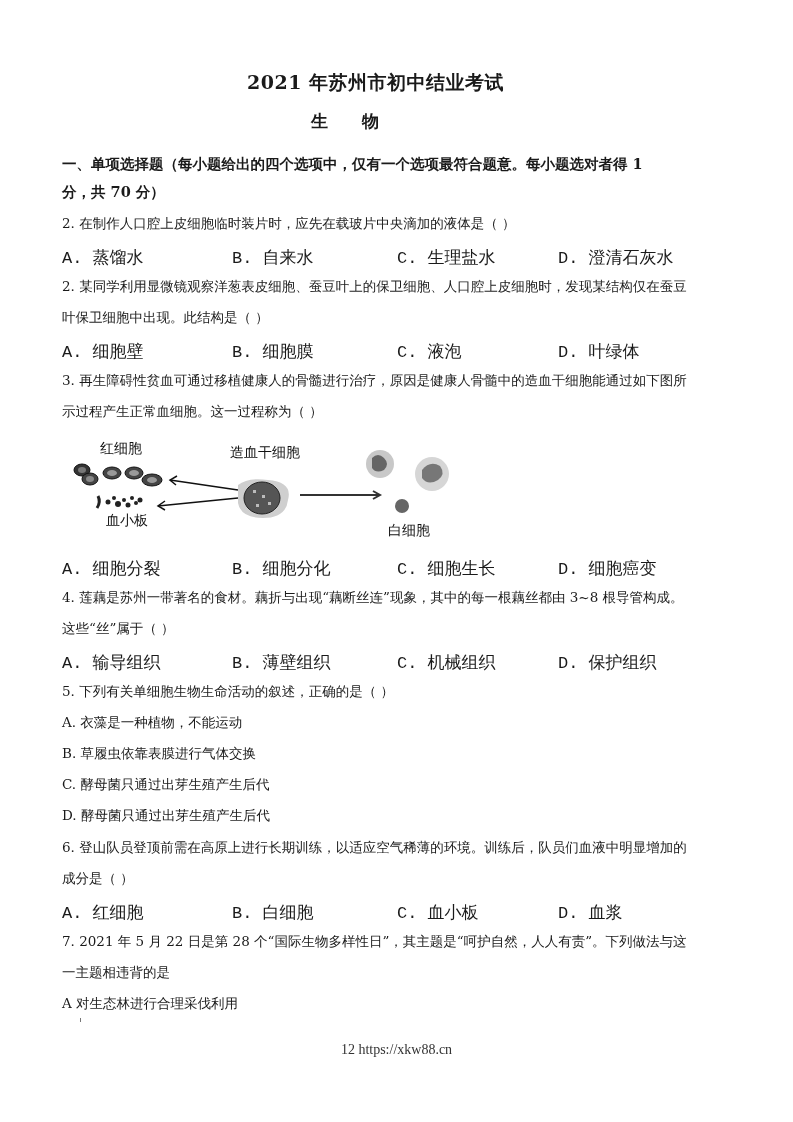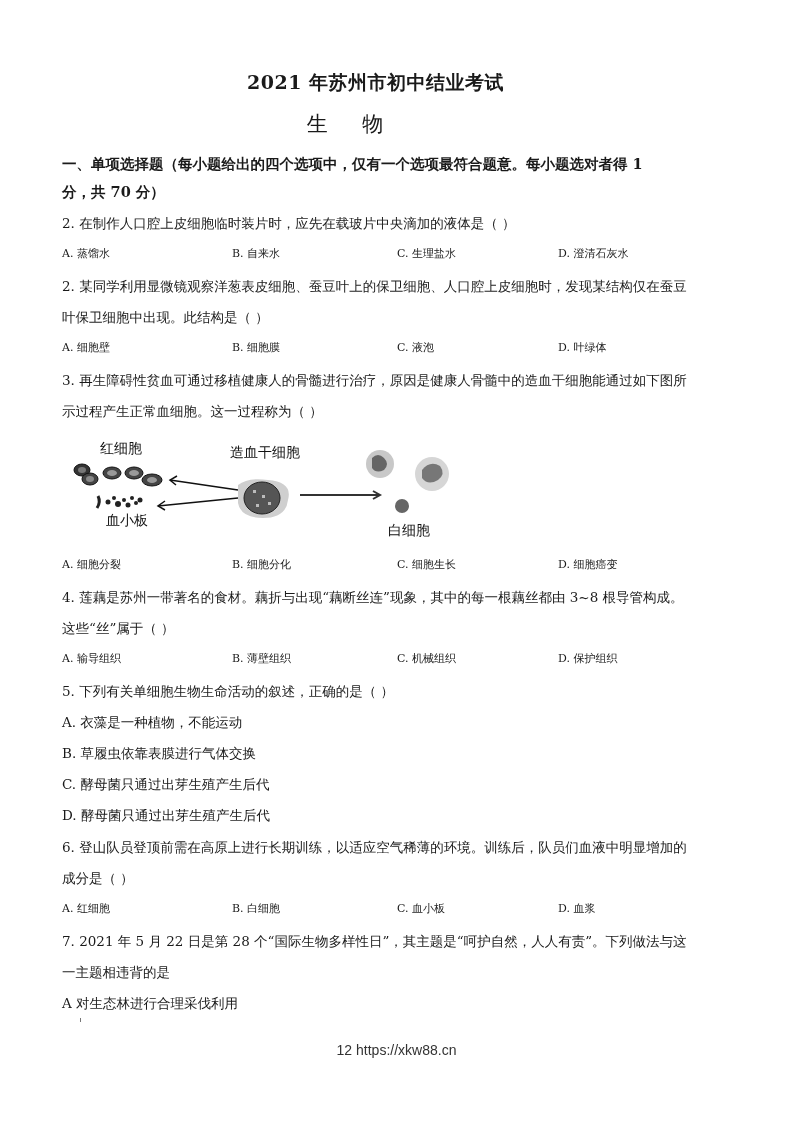--- a/index.html
+++ b/index.html
@@ -6,30 +6,30 @@
   body {
     width:793px; height:1122px; position:relative; overflow:hidden;
     font-family:"DejaVu Serif","Liberation Serif",serif; color:#1a1a1a;
   }
   .title {
     position:absolute; top:70px; left:0; width:751px; text-align:center;
     font-size:19px; font-weight:bold; letter-spacing:0.5px;
   }
   .subject {
     position:absolute; top:110px; left:0; width:704px; text-align:center;
-    font-size:21px; font-weight:normal; letter-spacing:14px;
+    font-size:17px; font-weight:bold; letter-spacing:14px;
   }
   .line { position:absolute; left:62px; font-size:13.5px; white-space:nowrap; }
   .section { font-weight:bold; font-size:14.5px; }
-  .opt { position:absolute; font-size:11px; white-space:nowrap; }
+  .opt { position:absolute; font-size:17px; white-space:nowrap;font-family:Liberation Mono, monospace; }
   .diagram { position:absolute; left:70px; top:440px; width:400px; height:105px; }
   .diagram .lbl { position:absolute; font-family:"DejaVu Sans","Liberation Sans",sans-serif; font-size:14px; color:#111; }
   .footer {
     position:absolute; top:1042px; left:0; width:793px; text-align:center;
-    font-family:Liberation Sans, sans-serif; font-size:14px; color:#333;
+    font-family:Liberation Serif, serif; font-size:14px; color:#333;
   }
   .tick { position:absolute; left:80px; top:1018px; width:1px; height:4px; background:#777; }
 </style>
 </head>
 <body>
 
 <div class="title">2021 年苏州市初中结业考试</div>
 <div class="subject">生  物</div>
 
 <div class="line section" style="top:155px;">一、单项选择题（每小题给出的四个选项中，仅有一个选项最符合题意。每小题选对者得 1</div>

